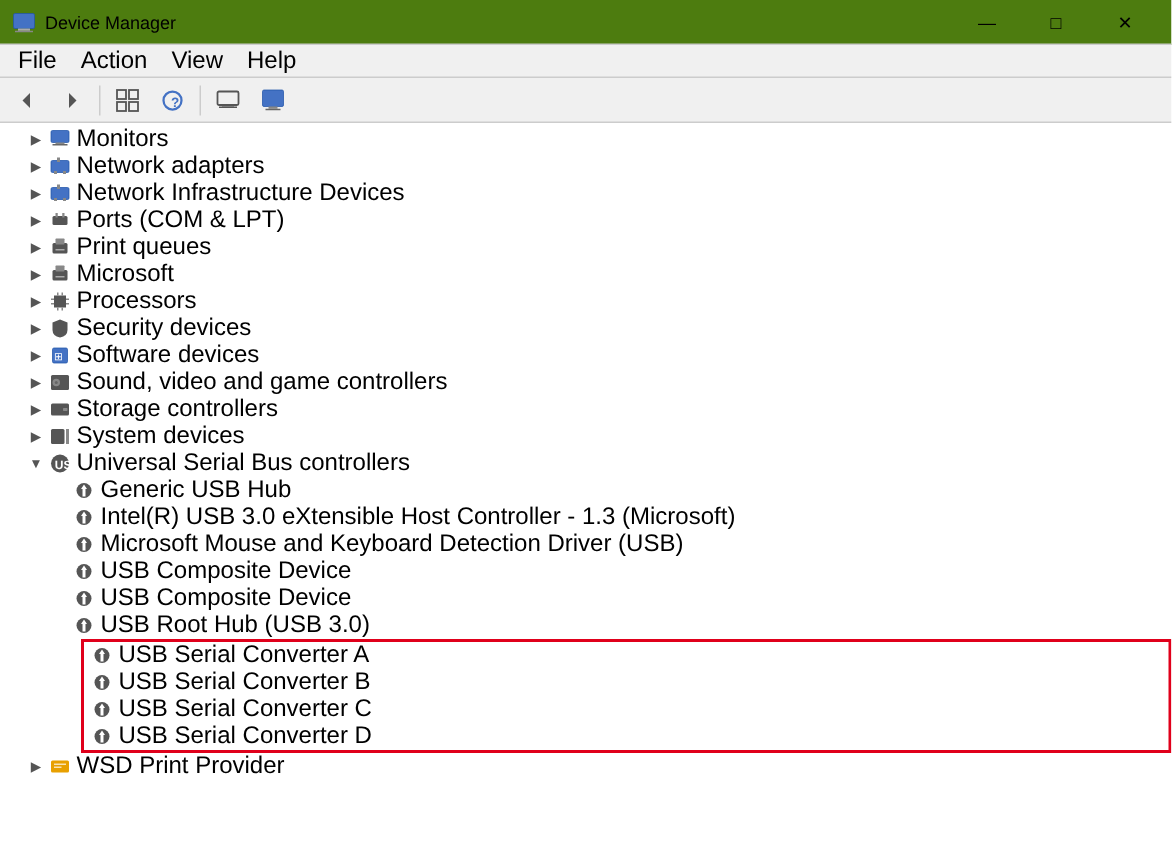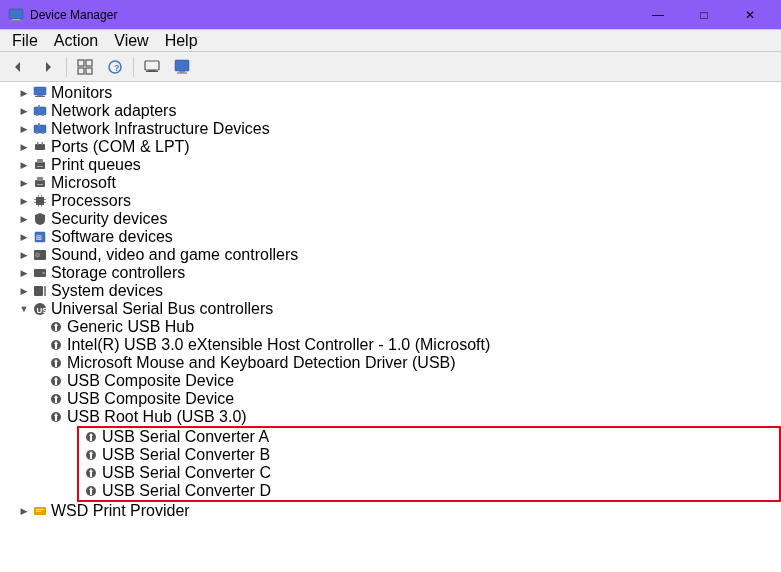--- a/index.html
+++ b/index.html
@@ -6,21 +6,21 @@
     body {
       font-family: 'Segoe UI', Tahoma, sans-serif;
       font-size: 12px;
       background: #fff;
       width: 781px;
       height: 572px;
       overflow: hidden;
     }
     
     .title-bar {
-      background: #8b5cf6;
+      background: #4d7c0f;
       height: 30px;
       display: flex;
       align-items: center;
       padding: 0 8px;
       border-bottom: 1px solid #ccc;
     }
     .title-bar-icon {
       width: 16px; height: 16px;
       margin-right: 6px;
     }
@@ -123,21 +123,21 @@
       display: flex; align-items: center; justify-content: center;
     }
     .tree-label {
       font-size: 16px;
       color: #000;
     }
 
     
     .highlighted-group {
       border: 2px solid #e0001b;
-      margin-left: 77px;
+      margin-left: 54px;
       background: #fff;
     }
     .highlighted-item {
       display: flex;
       align-items: center;
       height: 18px;
       padding-right: 4px;
       cursor: pointer;
       white-space: nowrap;
     }
@@ -405,21 +405,21 @@
 
     <div class="tree-item">
       <span style="display:inline-block;width:32px"></span>
       <span class="tree-arrow" style="visibility:hidden">▶</span>
       <span class="tree-icon">
         <svg width="14" height="14" viewBox="0 0 14 14">
             <circle cx="7" cy="7" r="5" fill="#555"></circle>
             <path d="M7,3 L9,6 L8,6 L8,11 L6,11 L6,6 L5,6 Z" fill="white"></path>
           </svg>
       </span>
-      <span class="tree-label">Intel(R) USB 3.0 eXtensible Host Controller - 1.0 (Microsoft)</span>
+      <span class="tree-label">Intel(R) USB 3.0 eXtensible Host Controller - 1.3 (Microsoft)</span>
     </div>
 
     <div class="tree-item">
       <span style="display:inline-block;width:32px"></span>
       <span class="tree-arrow" style="visibility:hidden">▶</span>
       <span class="tree-icon">
         <svg width="14" height="14" viewBox="0 0 14 14">
             <circle cx="7" cy="7" r="5" fill="#555"></circle>
             <path d="M7,3 L9,6 L8,6 L8,11 L6,11 L6,6 L5,6 Z" fill="white"></path>
           </svg>

